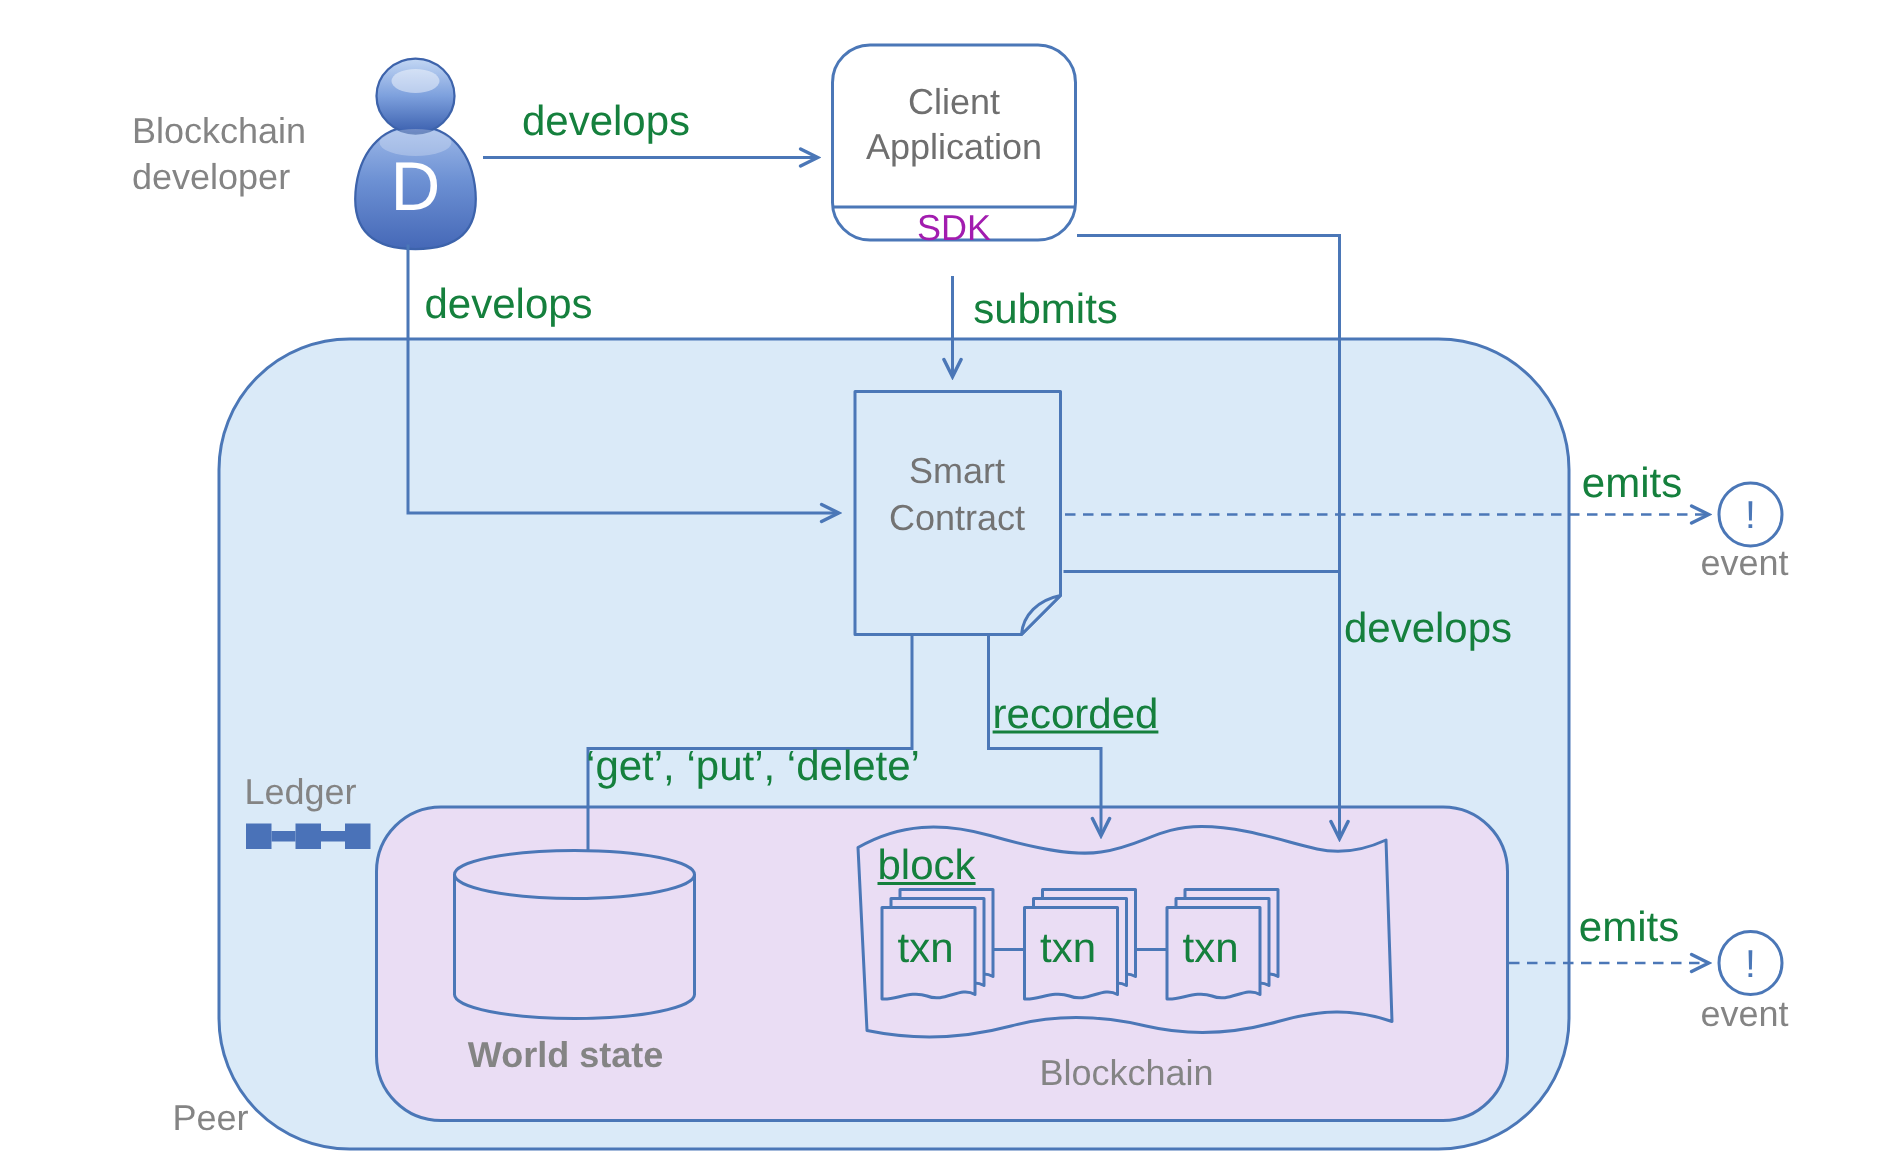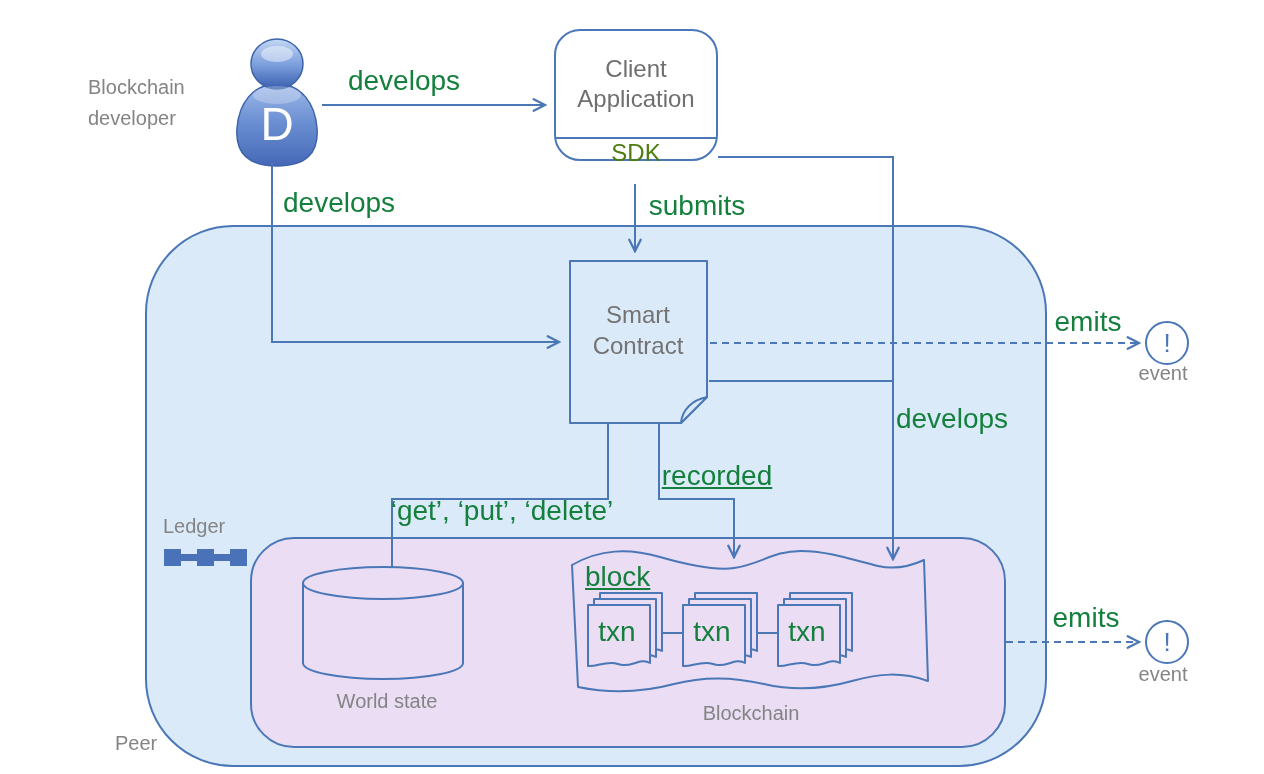--- a/index.html
+++ b/index.html
@@ -23,33 +23,33 @@
     background:#ffffff;border:2px solid #4b77b7;border-radius:26px;
     box-sizing:border-box;z-index:3;display:flex;flex-direction:column;
   }
   .client-top{
     flex:0 0 106px;border-bottom:2px solid #4b77b7;
     display:flex;align-items:center;justify-content:center;
     color:#6f6f6f;font-size:24px;line-height:30px;text-align:center;white-space:pre-line;
   }
   .client-sdk{
     flex:1;display:flex;align-items:center;justify-content:center;
-    color:#4d7c0f;font-size:24px;
+    color:#a21caf;font-size:24px;
   }
   .event-circle{
     position:absolute;width:44px;height:44px;border-radius:50%;
     background:#ffffff;border:2px solid #4b77b7;box-sizing:border-box;z-index:3;
     display:flex;align-items:center;justify-content:center;
     color:#4b77b7;font-size:26px;
   }
   svg.wires{position:absolute;left:0;top:0;z-index:2;}
   
   .lbl{position:absolute;z-index:4;white-space:pre-line;}
   .lbl.blue{color:#15803d;font-size:28px;}
-  .lbl.gray{color:#848484;font-size:20px;}
+  .lbl.gray{color:#848484;font-size:24px;}
   .lbl.dark{color:#737373;font-size:24px;}
   .lbl.cx{transform:translateX(-50%);text-align:center;}
   .d-initial{
     position:absolute;z-index:4;color:#ffffff;font-size:46px;
     transform:translateX(-50%);
   }
 </style>
 </head>
 <body>
 
@@ -175,21 +175,21 @@
   <div class="lbl blue cx" style="left:502px;top:460px;margin-top:35px;">‘get’, ‘put’, ‘delete’</div>
   <div class="lbl blue cx" style="left:717px;top:460px;text-decoration:underline;">recorded</div>
 
   <div class="lbl gray" style="left:163px;top:515px;">Ledger</div>
 
   <div class="lbl blue" style="left:585px;top:561px;text-decoration:underline;">block</div>
   <div class="lbl blue cx" style="left:617px;top:616px;">txn</div>
   <div class="lbl blue cx" style="left:712px;top:616px;">txn</div>
   <div class="lbl blue cx" style="left:807px;top:616px;">txn</div>
 
-  <div class="lbl gray cx" style="left:387px;top:690px;">World state</div>
+  <div class="lbl gray cx" style="left:377px;top:690px;font-weight:bold;">World state</div>
   <div class="lbl gray cx" style="left:751px;top:702px;">Blockchain</div>
 
   <div class="lbl blue cx" style="left:1086px;top:602px;">emits</div>
   <div class="lbl gray cx" style="left:1163px;top:663px;">event</div>
 
   <div class="lbl gray" style="left:115px;top:732px;">Peer</div>
 
 </div>
 
 </body></html>

